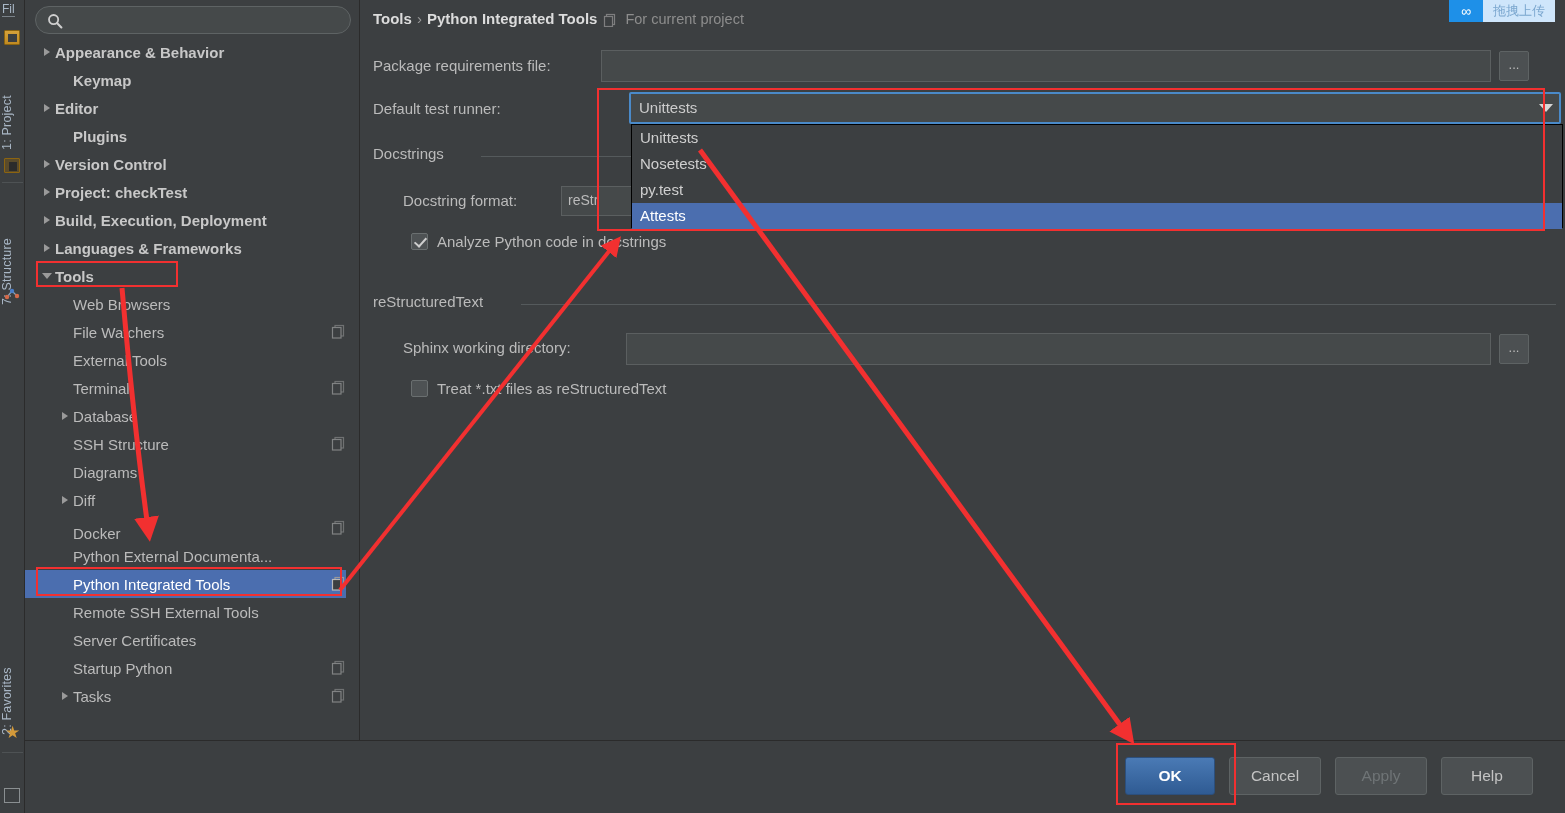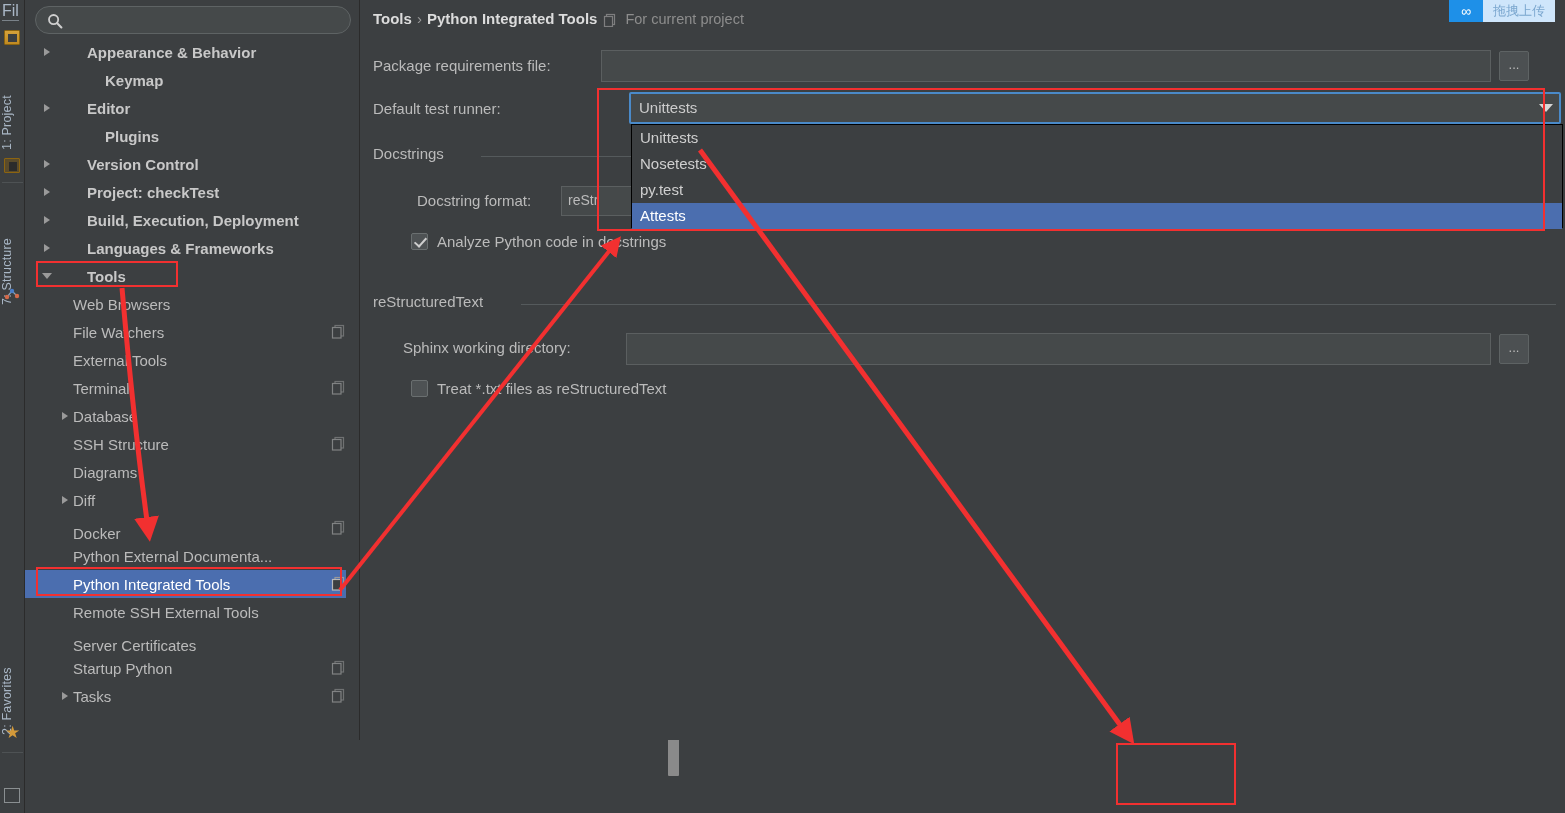--- a/index.html
+++ b/index.html
@@ -64,21 +64,21 @@
   .strip-divider {
     position: absolute; left: 2px; width: 21px; height: 1px;
     background: #4e5254;
   }
   .star-icon {
     position: absolute; left: 4px; width: 17px; height: 16px;
     color: #d49a3a; font-size: 17px; line-height: 16px; text-align: center;
   }
   #strip-top-file {
     position: absolute; left: 2px; top: 2px;
-    color: #a9b7c6; font-size: 16px;
+    color: #a9b7c6; font-size: 12px;
     border-bottom: 1px solid #7a8289;
   }
 
   
   #dialog {
     position: absolute; left: 25px; top: 0;
     width: 1540px; height: 813px;
     background: #3c3f41;
   }
 
@@ -113,21 +113,21 @@
     overflow: hidden;
   }
   .tree-row {
     position: relative;
     height: 28px;
     display: flex; align-items: center;
     color: #bbbbbb;
     font-size: 15px;
     white-space: nowrap;
   }
-  .tree-row.bold { font-weight: bold; color: #c8c8c8; gap: 32px; }
+  .tree-row.bold { font-weight: bold; color: #c8c8c8; }
   .tree-row.sel {
     background: #4b6eaf;
     color: #ffffff;
   }
   .tw {
     width: 16px; height: 28px;
     display: inline-flex; align-items: center; justify-content: center;
     flex: 0 0 16px;
   }
   .tw .tri {
@@ -527,21 +527,21 @@
             <span class="tree-label">Python Integrated Tools</span>
             <span class="scope-icon"><svg width="15" height="15" viewBox="0 0 15 15">
                 <rect x="4" y="1.5" width="8.5" height="10.5" fill="none" stroke="#9a9a9a" stroke-width="1.2"></rect>
                 <rect x="1.5" y="3.5" width="8.5" height="10.5" fill="#3c3f41" stroke="#b9b9b9" stroke-width="1.2"></rect>
               </svg></span>
           </div>
           <div class="tree-row" style="padding-left: 32px;">
             <span class="tw"></span>
             <span class="tree-label">Remote SSH External Tools</span>
           </div>
-          <div class="tree-row" style="padding-left: 32px; align-items: flex-end;">
+          <div class="tree-row" style="padding-left: 32px;">
             <span class="tw"></span>
             <span class="tree-label">Server Certificates</span>
           </div>
           <div class="tree-row" style="padding-left: 32px;">
             <span class="tw"></span>
             <span class="tree-label">Startup Python</span>
             <span class="scope-icon"><svg width="15" height="15" viewBox="0 0 15 15">
                 <rect x="4" y="1.5" width="8.5" height="10.5" fill="none" stroke="#9a9a9a" stroke-width="1.2"></rect>
                 <rect x="1.5" y="3.5" width="8.5" height="10.5" fill="#3c3f41" stroke="#b9b9b9" stroke-width="1.2"></rect>
               </svg></span>
@@ -588,21 +588,21 @@
       <div id="combo">
         <div id="combo-value">Unittests</div>
         <div id="combo-arrow-btn">
           <span class="caret"></span>
         </div>
       </div>
 
       <div class="section-title" style="left:12px; top:145px;">Docstrings</div>
       <div class="section-rule" style="left:120px; top:156px; width:1075px;"></div>
 
-      <div class="field-label" style="left:56px; top:192px;">Docstring format:</div>
+      <div class="field-label" style="left:42px; top:192px;">Docstring format:</div>
       <div class="text-field" style="left:200px; top:186px; width:230px; height:30px;">reStr</div>
 
       <div class="checkbox-row" style="left:50px; top:233px;">
         <span class="cb checked"></span>
         <span>Analyze Python code in docstrings</span>
       </div>
 
       <div class="section-title" style="left:12px; top:293px;">reStructuredText</div>
       <div class="section-rule" style="left:160px; top:304px; width:1035px;"></div>
 
@@ -617,20 +617,26 @@
 
       <div id="combo-popup">
           <div class="combo-item">Unittests</div>
           <div class="combo-item">Nosetests</div>
           <div class="combo-item">py.test</div>
           <div class="combo-item hl">Attests</div>
         </div>
 
     </div>
 
+    <div id="btn-bar">
+      <div class="dlg-btn primary" style="left:1100px; top:16px; width:90px;">OK</div>
+      <div class="dlg-btn" style="left:1204px; top:16px; width:92px;">Cancel</div>
+      <div class="dlg-btn disabled" style="left:1310px; top:16px; width:92px;">Apply</div>
+      <div class="dlg-btn" style="left:1416px; top:16px; width:92px;">Help</div>
+    </div>
   </div>
 
   <div id="upload-badge">
     <div id="upload-badge-icon">∞</div>
     <div id="upload-badge-text">拖拽上传</div>
   </div>
 
   <div id="annotations">
     <div class="anno-rect" style="left:36px; top:261px; width:142px; height:26px;"></div>
     <div class="anno-rect" style="left:36px; top:567px; width:306px; height:29px;"></div>

